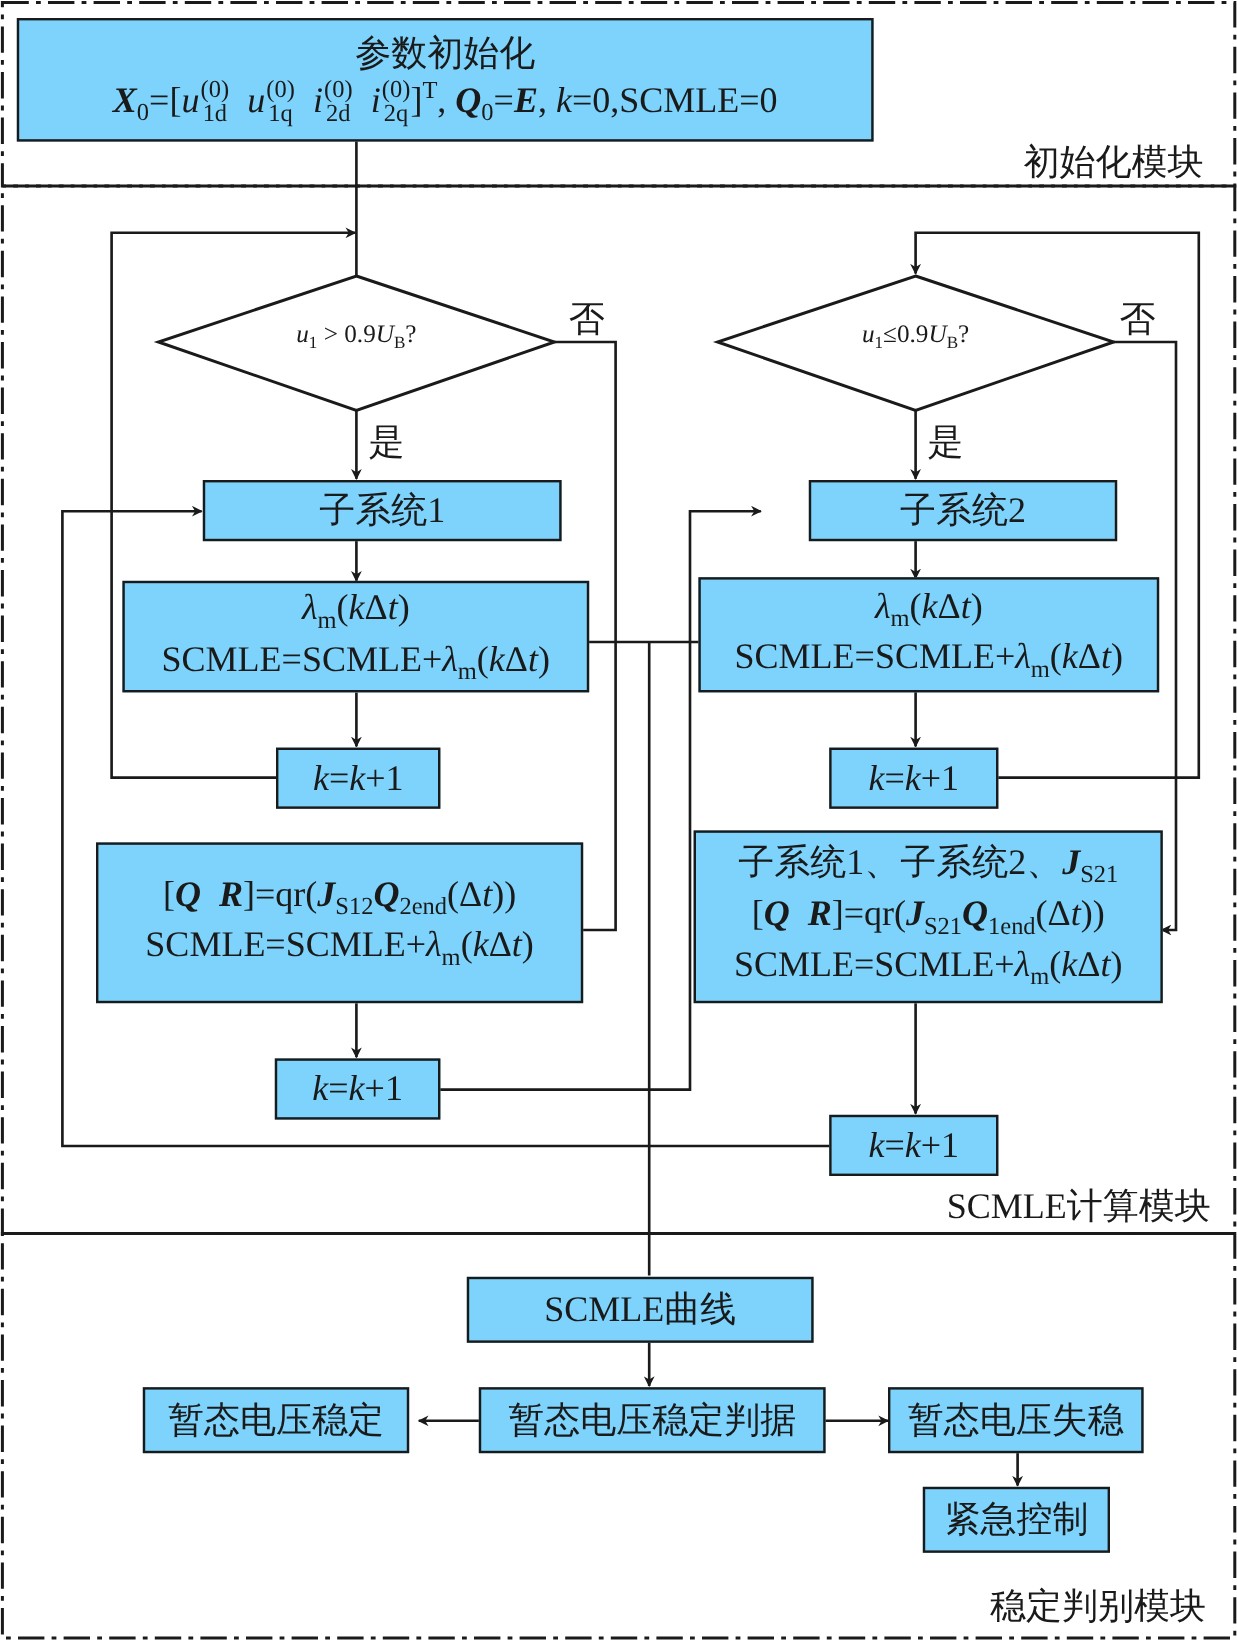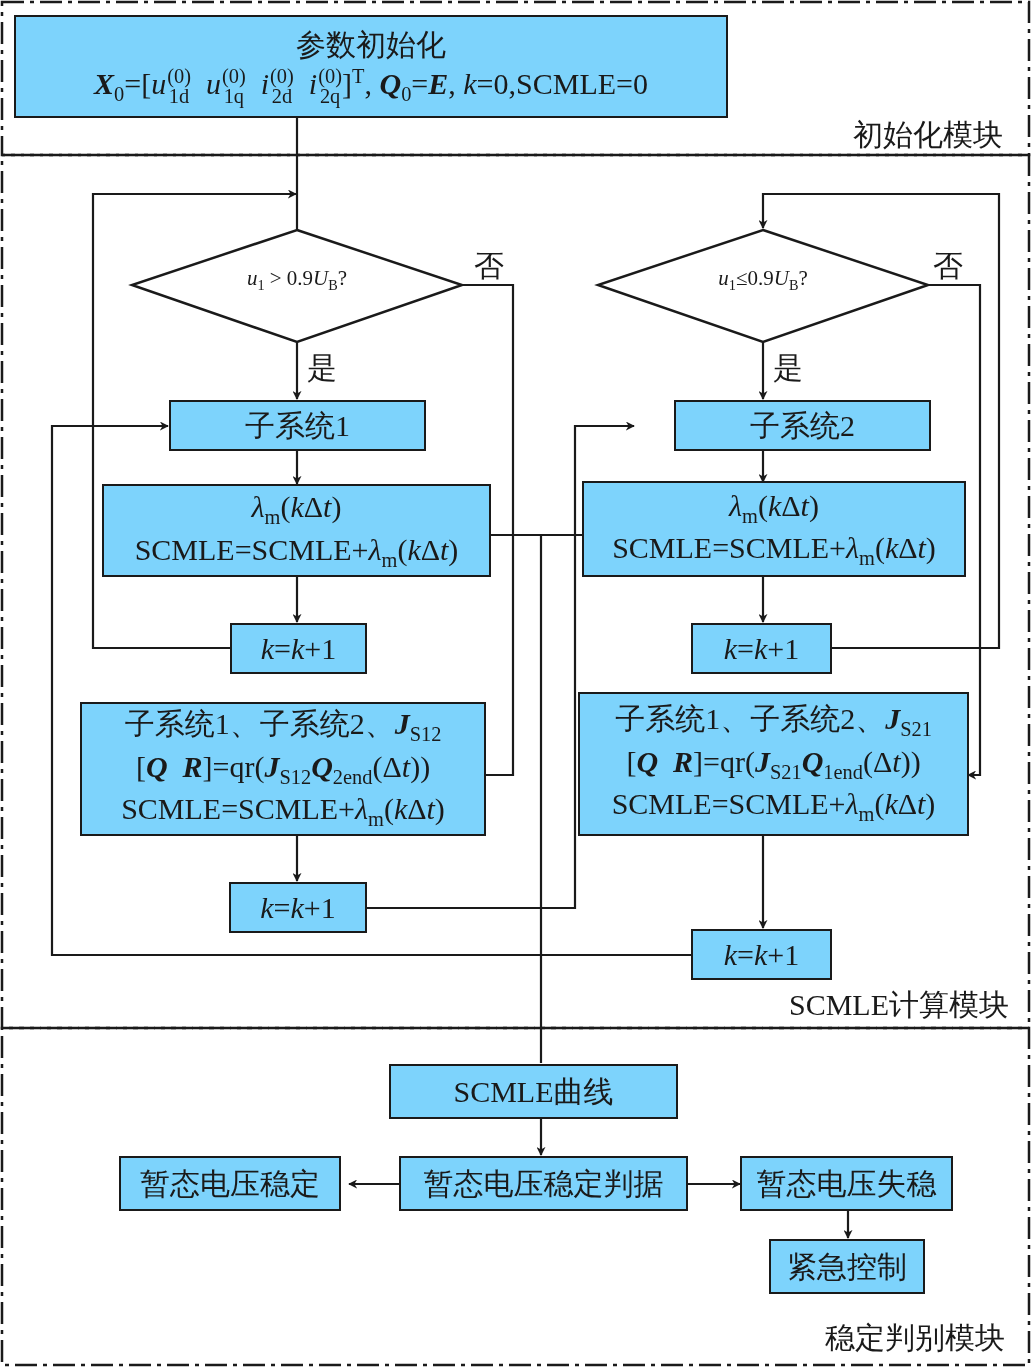--- a/index.html
+++ b/index.html
@@ -100,33 +100,32 @@
 </div>
 <div class="lbl" style="left:474px; top:246px;">否</div>
 <div class="lbl" style="left:307px; top:348px;">是</div>
 
 <div class="diamond-text" style="left:636px; top:266px; width:254px;">
   <i>u</i><sub>1</sub><span>≤0.9</span><i>U</i><sub>B</sub><span>?</span>
 </div>
 <div class="lbl" style="left:933px; top:246px;">否</div>
 <div class="lbl" style="left:773px; top:348px;">是</div>
 
-<div class="box" style="left:169px; top:400px; width:257px; height:51px;">子系统1</div>
+<div class="box" style="left:169px; top:400px; width:299px; height:51px;">子系统1</div>
 
 <div class="box" style="left:102px; top:484px; width:389px; height:93px;">
   <div><i>λ</i><sub>m</sub><span>(</span><i>k</i><span>Δ</span><i>t</i><span>)</span></div>
   <div><span>SCMLE=SCMLE+</span><i>λ</i><sub>m</sub><span>(</span><i>k</i><span>Δ</span><i>t</i><span>)</span></div>
 </div>
 
 <div class="box" style="left:230px; top:623px; width:137px; height:51px;">
   <div><i>k</i><span>=</span><i>k</i><span>+1</span></div>
 </div>
 
 <div class="box" style="left:80px; top:702px; width:406px; height:134px;">
-  <div><span>子系统1、子系统2、</span><b class="mv">J</b><sub>S12</sub></div>
   <div><span>[</span><b class="mv">Q</b>&nbsp;&nbsp;<b class="mv">R</b><span>]=qr(</span><b class="mv">J</b><sub>S12</sub><b class="mv">Q</b><sub>2end</sub><span>(Δ</span><i>t</i><span>))</span></div>
   <div><span>SCMLE=SCMLE+</span><i>λ</i><sub>m</sub><span>(</span><i>k</i><span>Δ</span><i>t</i><span>)</span></div>
 </div>
 
 <div class="box" style="left:229px; top:882px; width:138px; height:51px;">
   <div><i>k</i><span>=</span><i>k</i><span>+1</span></div>
 </div>
 
 <div class="box" style="left:634px; top:400px; width:257px; height:51px;margin-left:40px;">子系统2</div>
 

